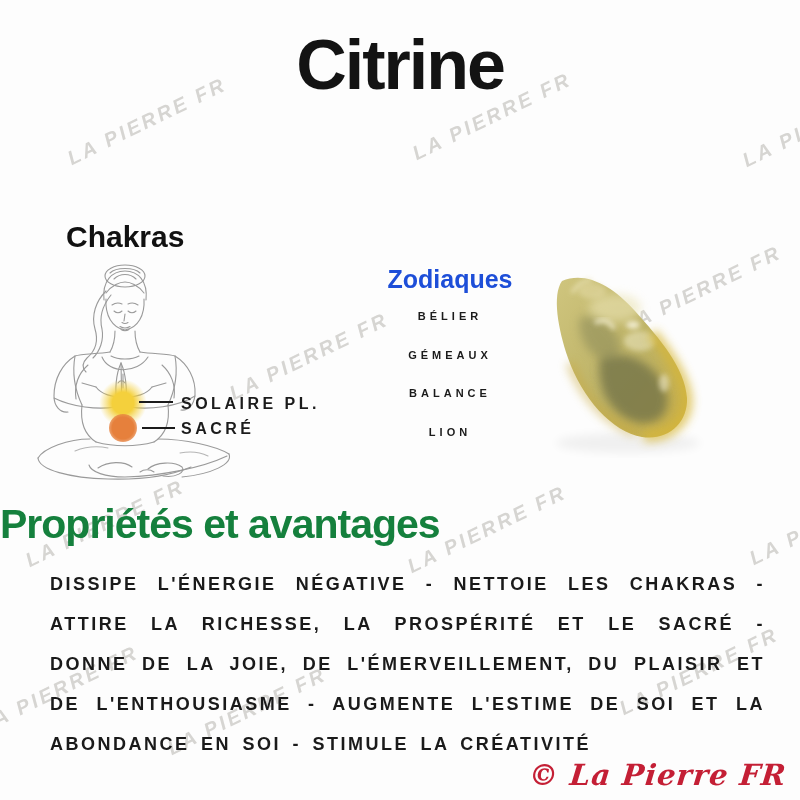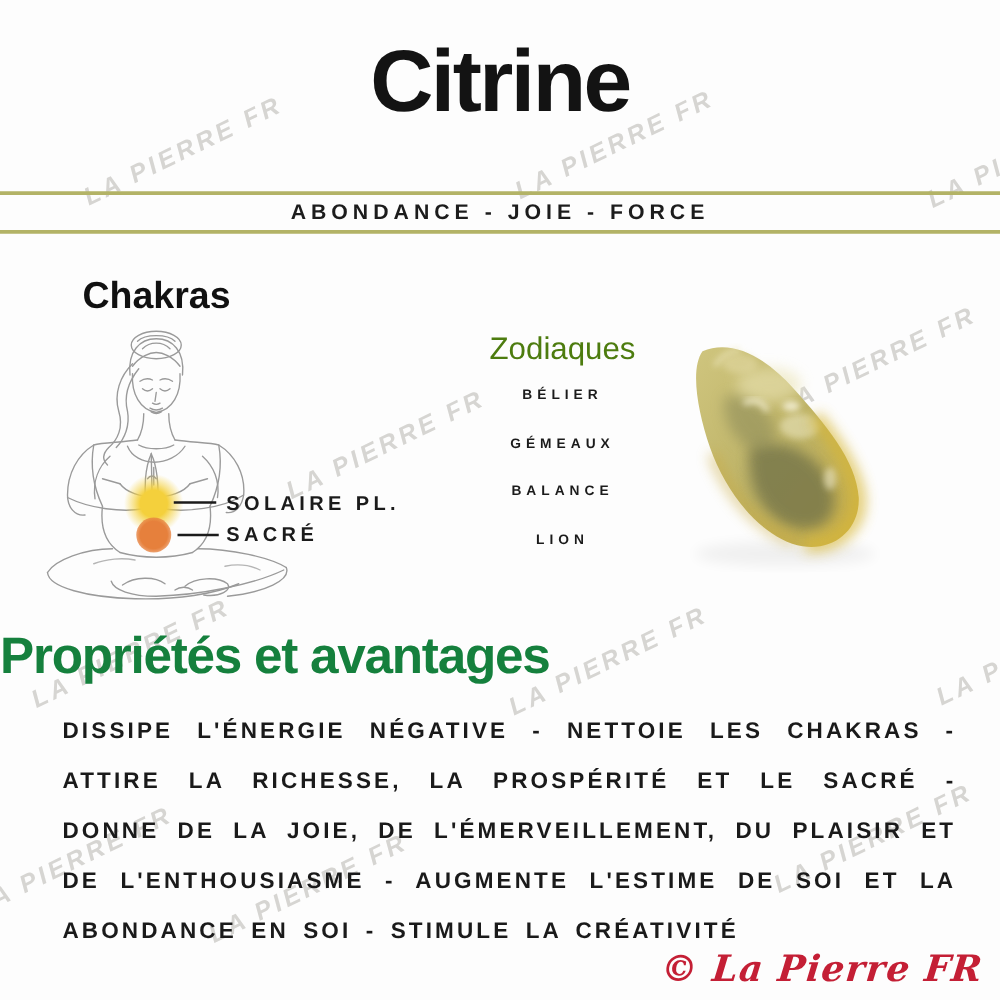--- a/index.html
+++ b/index.html
@@ -44,21 +44,21 @@
   .connector{position:absolute;height:2px;background:#1b1b1b;}
   .conn-solar{left:139px;top:401px;width:34px;}
   .conn-sacral{left:142px;top:427px;width:33px;}
   .chakra-label{
     position:absolute;font-size:16px;font-weight:bold;letter-spacing:3.5px;color:#1b1b1b;
   }
   .lbl-solar{left:181px;top:395px;}
   .lbl-sacral{left:181px;top:420px;}
   
   .zodiac{position:absolute;left:330px;top:264px;width:240px;text-align:center;}
-  .zodiac-heading{font-size:25px;font-weight:normal;letter-spacing:0;line-height:30px;color:#4d7c0f;}
+  .zodiac-heading{font-size:25px;font-weight:bold;letter-spacing:0;line-height:30px;color:#1d4ed8;}
   .zodiac-sign{
     font-size:11px;font-weight:bold;letter-spacing:4px;
     line-height:38.5px;height:38.5px;color:#1b1b1b;
   }
   .zodiac-list{margin-top:3px;}
   
   .stone-svg{position:absolute;left:540px;top:263px;width:180px;height:195px;}
   
   .props-heading{
     position:absolute;top:498px;left:0;width:800px;text-align:left;
@@ -91,23 +91,20 @@
   <span class="wm" style="left:222px;top:345px;">LA PIERRE FR</span>
   <span class="wm" style="left:615px;top:278px;">LA PIERRE FR</span>
   <span class="wm" style="left:18px;top:512px;">LA PIERRE FR</span>
   <span class="wm" style="left:400px;top:518px;">LA PIERRE FR</span>
   <span class="wm" style="left:742px;top:510px;">LA PIERRE FR</span>
   <span class="wm" style="left:-28px;top:678px;">LA PIERRE FR</span>
   <span class="wm" style="left:160px;top:700px;">LA PIERRE FR</span>
   <span class="wm" style="left:612px;top:660px;">LA PIERRE FR</span>
 
   <div class="title">Citrine</div>
-  <div class="tagline-band">
-    <span class="tagline">ABONDANCE - JOIE - FORCE</span>
-  </div>
 
   <div class="chakras-heading">Chakras</div>
 
   <svg class="figure-svg" viewBox="0 0 240 250" fill="none" stroke="#9a9a9a" stroke-width="1.1" stroke-linecap="round">
 
     <ellipse cx="95" cy="21" rx="20" ry="11"></ellipse>
     <path d="M 80,18 C 86,12 104,12 110,18"></path>
     <path d="M 84,24 C 90,18 100,18 106,24"></path>
     <path d="M 74,45 C 72,26 82,16 95,16 C 108,16 118,26 116,45"></path>
     <path d="M 76,38 C 82,30 90,27 95,27 M 114,38 C 108,30 100,27 95,27"></path>

